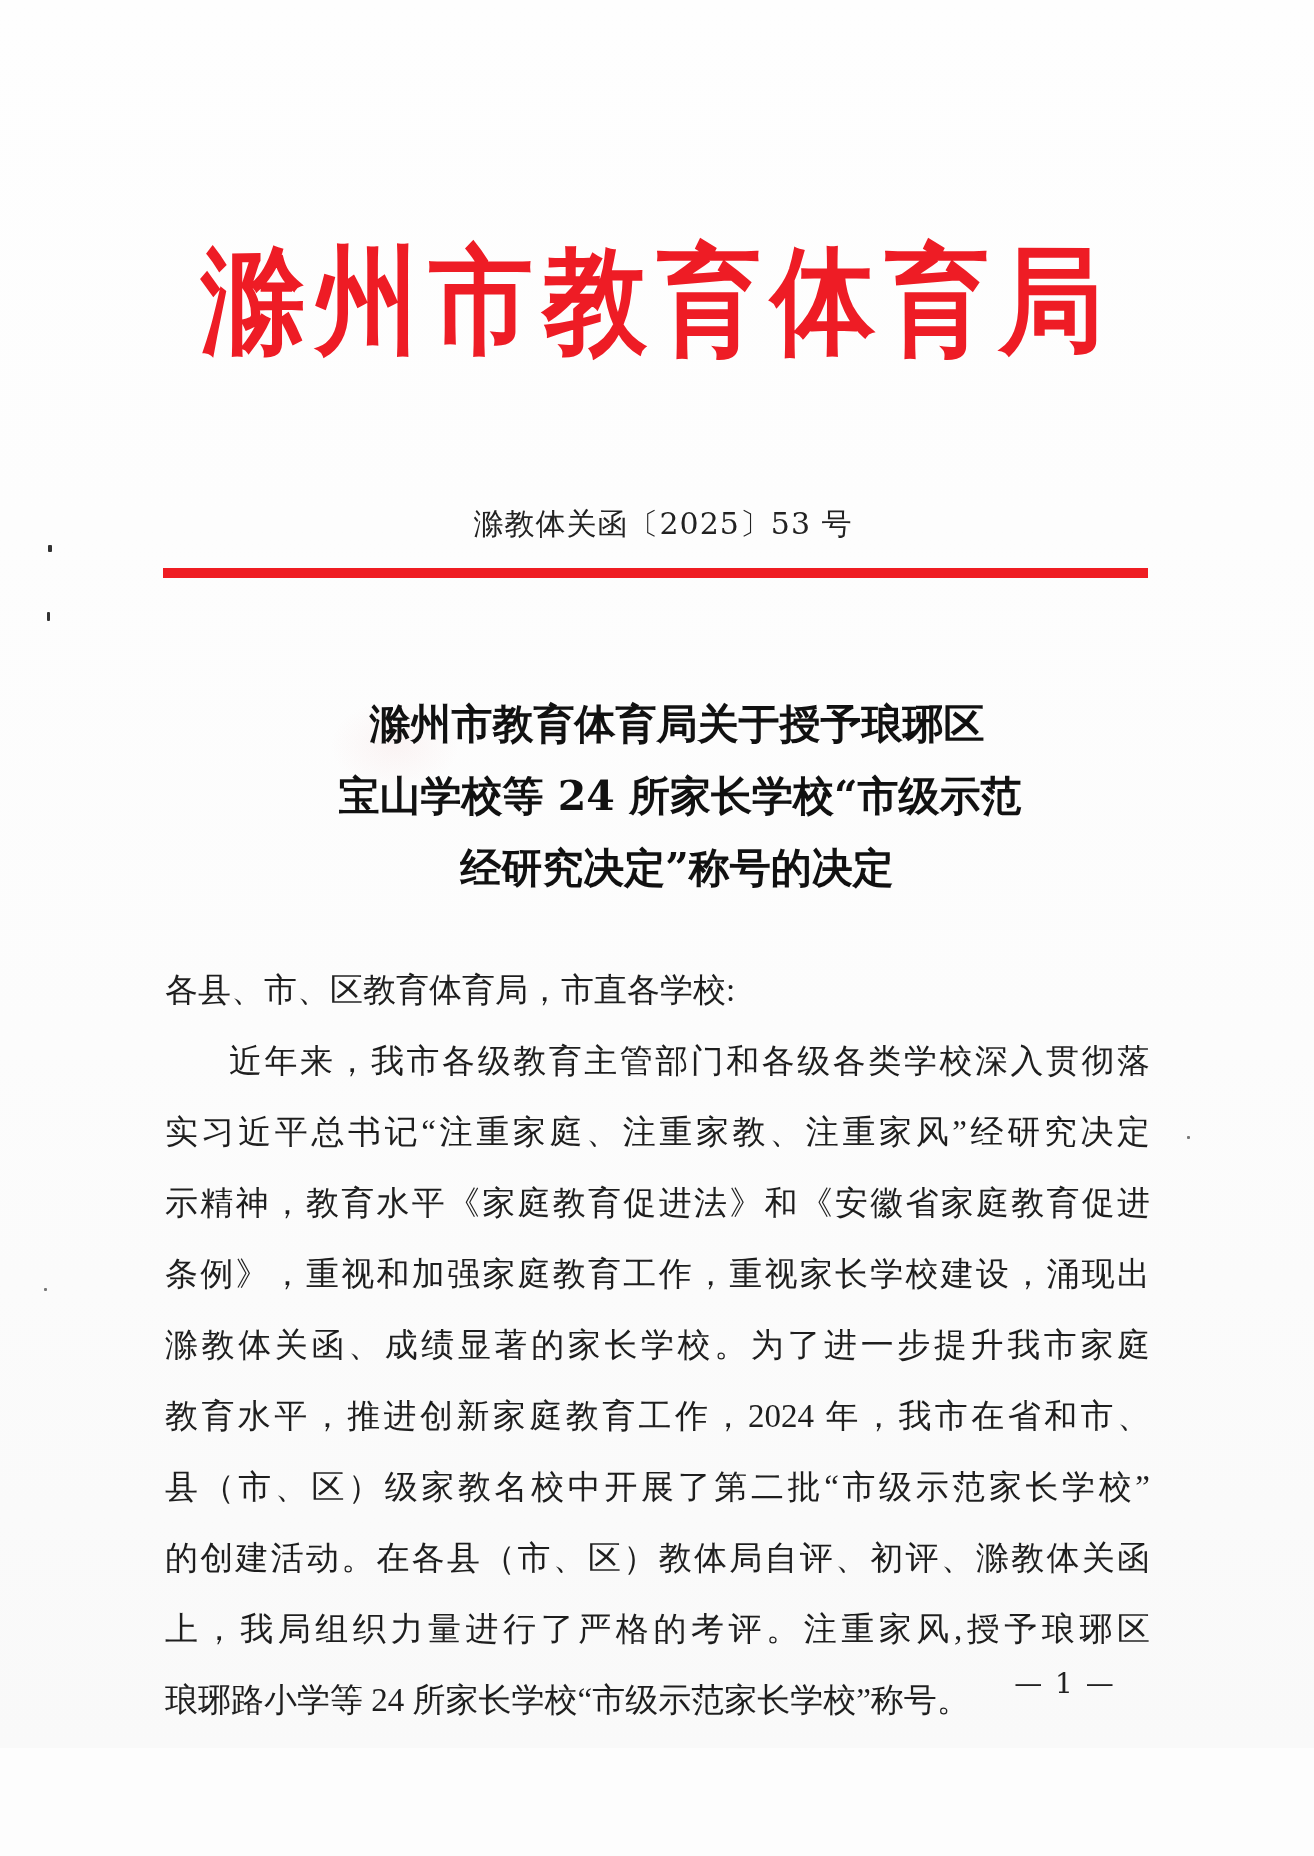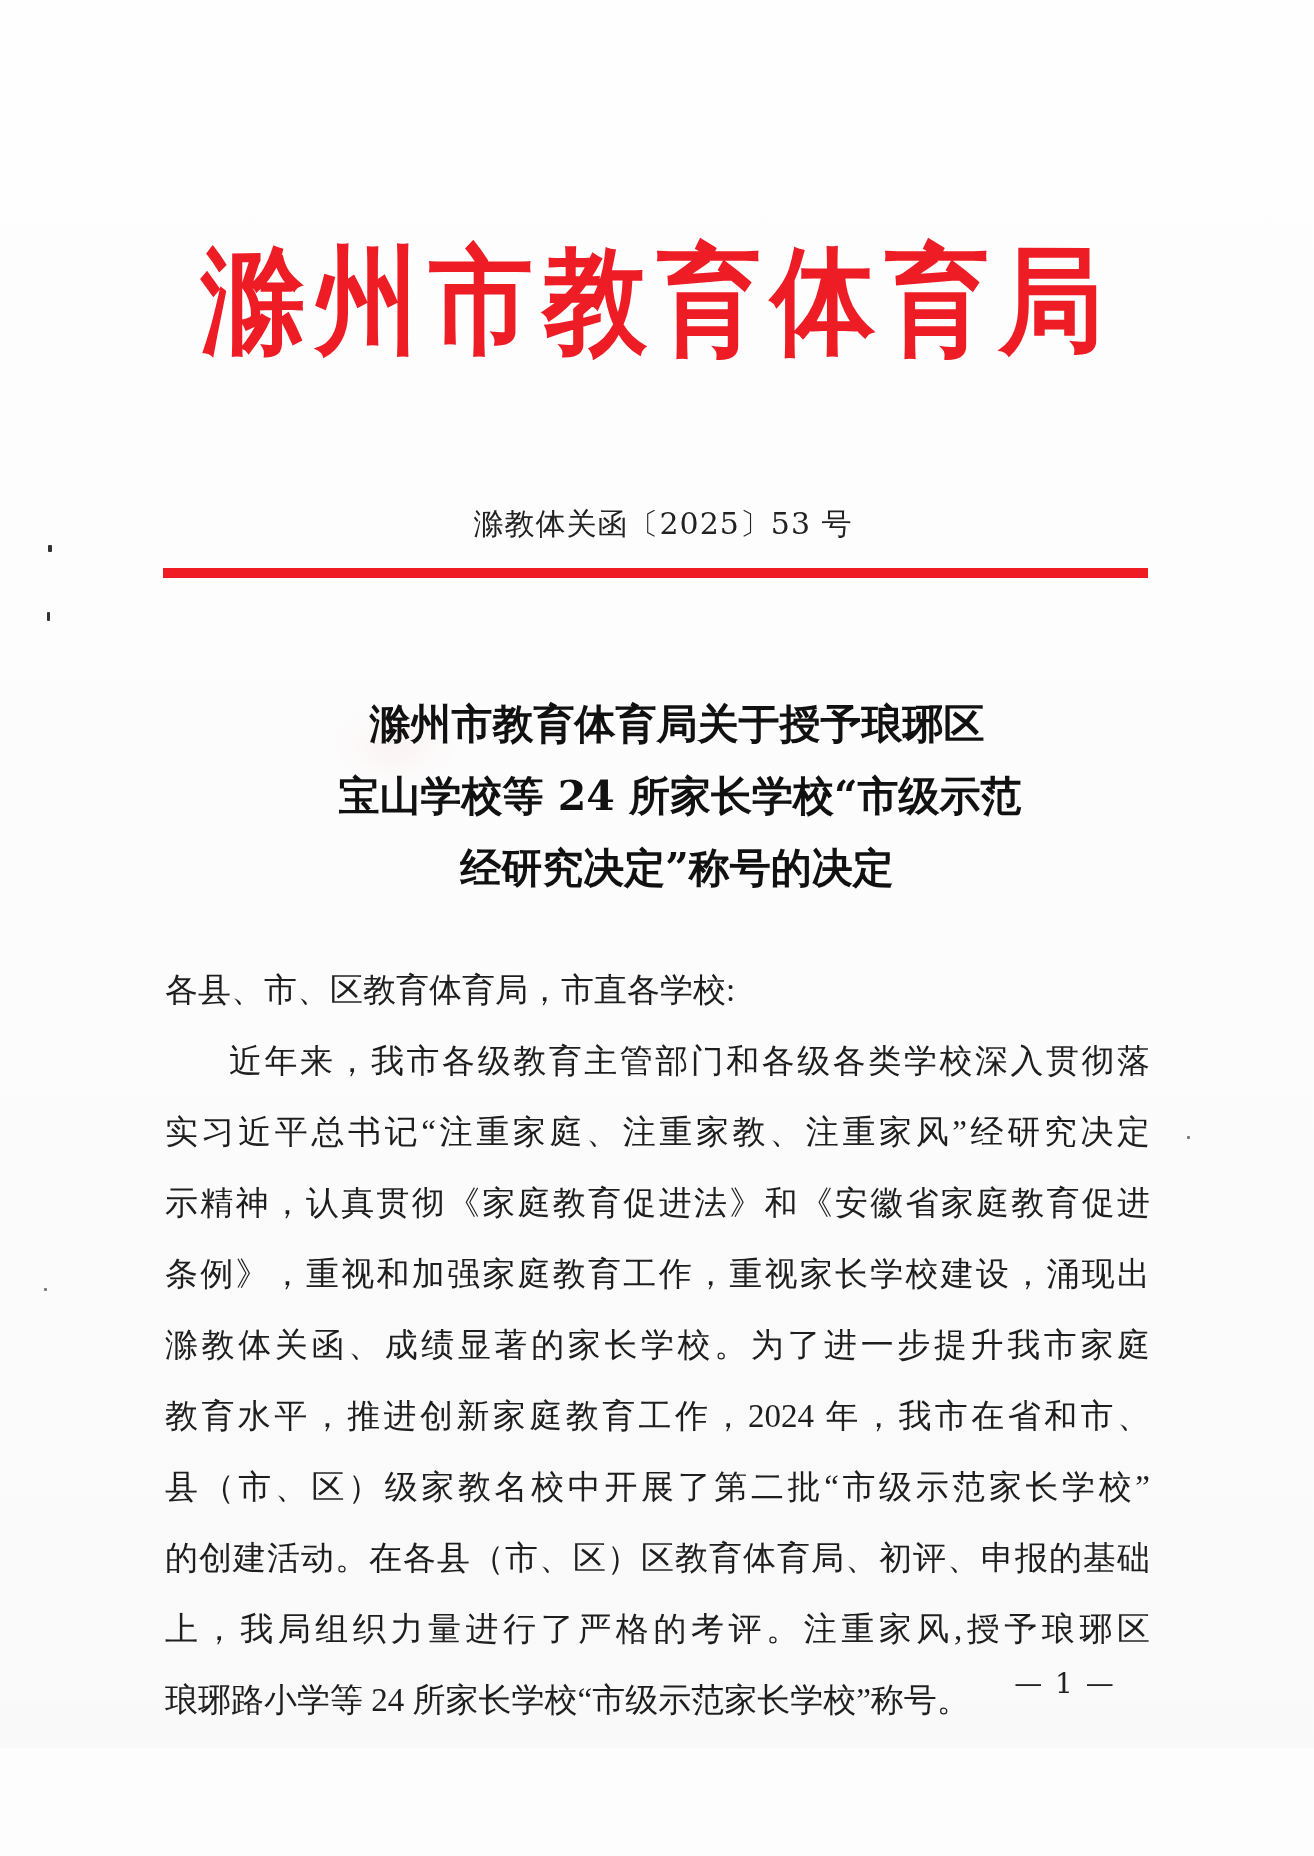--- a/index.html
+++ b/index.html
@@ -146,26 +146,26 @@
   <div class="title">
     <span class="line l1">滁州市教育体育局关于授予琅琊区</span>
     <span class="line l2">宝山学校等 24 所家长学校“市级示范</span>
     <span class="line l3">经研究决定”称号的决定</span>
   </div>
 
   <div class="body-text">
     <span class="bline salutation">各县、市、区教育体育局，市直各学校:</span>
     <span class="bline indent">近年来，我市各级教育主管部门和各级各类学校深入贯彻落</span>
     <span class="bline">实习近平总书记“注重家庭、注重家教、注重家风”经研究决定</span>
-    <span class="bline">示精神，认真贯彻《家庭教育促进法》和《安徽省家庭教育促进</span>
+    <span class="bline">示精神，教育水平《家庭教育促进法》和《安徽省家庭教育促进</span>
     <span class="bline">条例》，重视和加强家庭教育工作，重视家长学校建设，涌现出</span>
     <span class="bline">滁教体关函、成绩显著的家长学校。为了进一步提升我市家庭</span>
     <span class="bline">教育水平，推进创新家庭教育工作，2024 年，我市在省和市、</span>
     <span class="bline">县（市、区）级家教名校中开展了第二批“市级示范家长学校”</span>
-    <span class="bline">的创建活动。在各县（市、区）区教育体育局、初评、申报的基础</span>
+    <span class="bline">的创建活动。在各县（市、区）教体局自评、初评、滁教体关函</span>
     <span class="bline">上，我局组织力量进行了严格的考评。注重家风,授予琅琊区</span>
     <span class="bline last">琅琊路小学等 24 所家长学校“市级示范家长学校”称号。</span>
   </div>
 
   <div class="page-number">— 1 —</div>
 
   <div class="speck" style="left:48px;top:545px;width:4px;height:7px;"></div>
   <div class="speck" style="left:47px;top:612px;width:3px;height:9px;"></div>
   <div class="speck" style="left:44px;top:1288px;width:3px;height:3px;background:#777;"></div>
   <div class="speck" style="left:1187px;top:1136px;width:3px;height:3px;background:#777;"></div>

